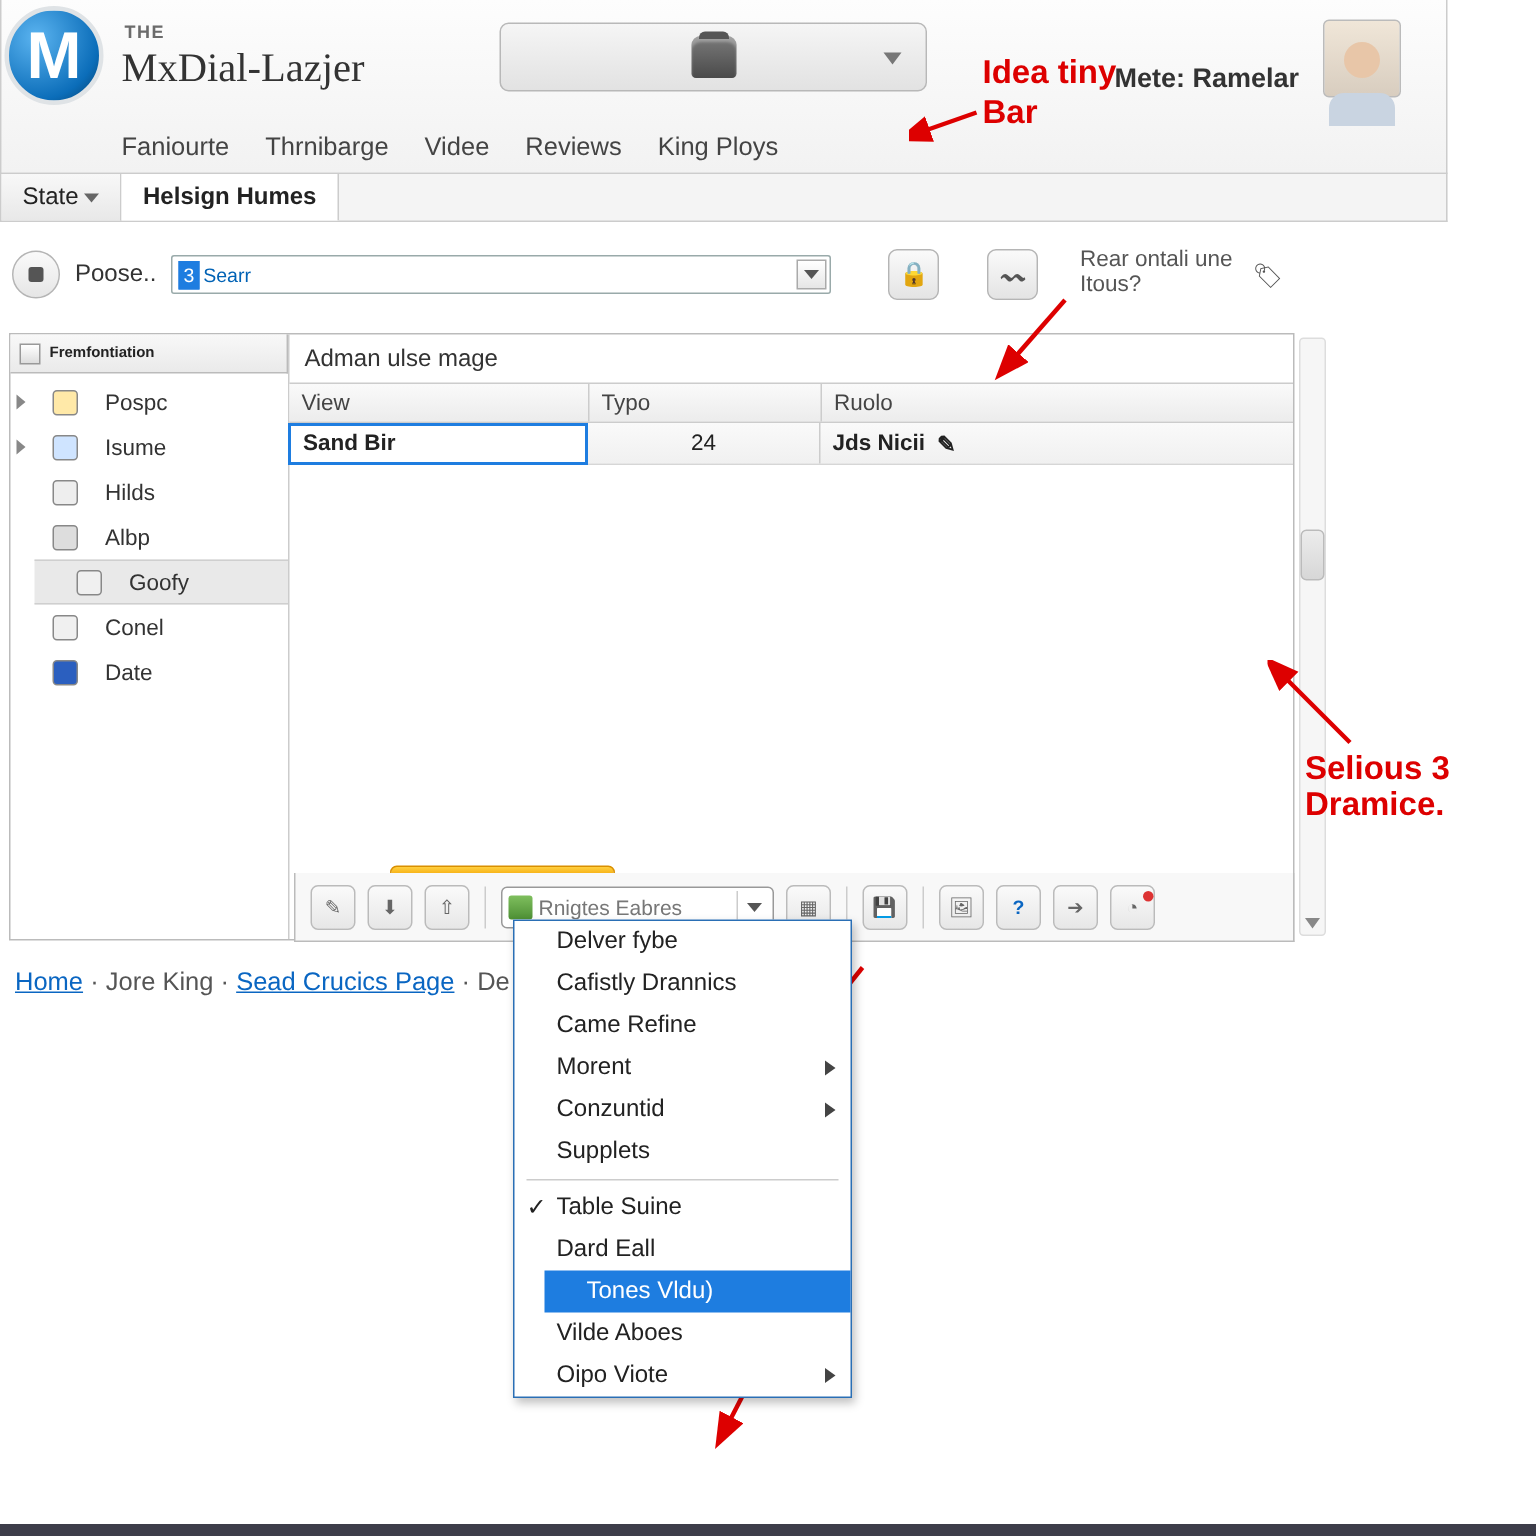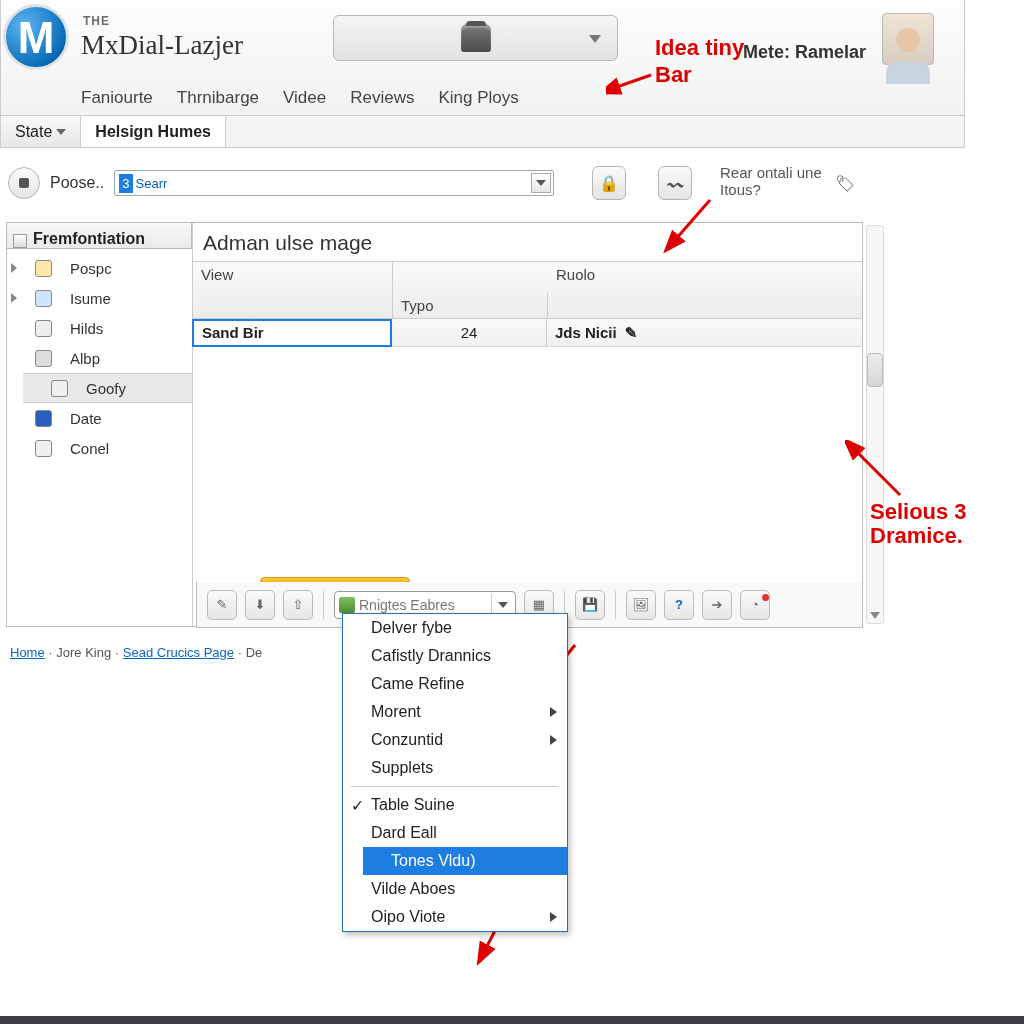--- a/index.html
+++ b/index.html
@@ -32,52 +32,52 @@
   .search-input{ width:440px; height:26px; border:1px solid #9aa; border-radius:2px; position:relative; background:#fff; display:flex; align-items:center; padding:0 4px;}
   .search-input .sel{ border:1px solid #1e7de0; background:#1e7de0; color:#fff; padding:1px 2px; font-size:13px; margin-right:3px;}
   .search-input .plain{ color:#0062b5; font-size:13px;}
   .search-input .dd{ position:absolute; right:2px; top:2px; width:20px; height:20px; border:1px solid #aaa; background:linear-gradient(#fff,#e6e6e6); display:flex;align-items:center;justify-content:center;}
   .search-input .dd::after{content:"";width:0;height:0;border-left:5px solid transparent;border-right:5px solid transparent;border-top:6px solid #555;}
   .icon-btn{ width:34px;height:34px;border:1px solid #b5b5b5;border-radius:6px;background:linear-gradient(#fafafa,#e4e4e4);display:flex;align-items:center;justify-content:center;font-size:16px;color:#555;}
   .right-hint{ position:absolute; left:720px; top:165px; font-size:15px; color:#555; width:110px; line-height:1.1;}
   .tag-icon{ position:absolute; left:835px; top:174px; font-size:16px; color:#555;}
   .panel{ position:absolute; top:222px; left:6px; width:857px; height:405px; border:1px solid #bbb; background:#fff; display:flex;}
   .sidebar{ width:186px; border-right:1px solid #ccc; }
-  .side-head{ border:1px solid #bbb; border-left:none; border-top:none; background:linear-gradient(#f8f8f8,#eaeaea); height:26px; display:flex; align-items:flex-end; padding:0 6px; gap:6px; font-weight:bold; font-size:16px;}
+  .side-head{ border:1px solid #bbb; border-left:none; border-top:none; background:linear-gradient(#f8f8f8,#eaeaea); height:26px; display:flex; align-items:center; padding:0 6px; gap:6px; font-weight:bold; font-size:10px;}
   .side-head .sq{width:14px;height:14px;border:1px solid #999;background:linear-gradient(#fff,#ddd);}
   .side-list{ padding:4px 0;}
   .side-item{ height:30px; display:flex; align-items:center; padding-left:4px; gap:18px; font-size:15px; color:#333;}
   .side-item.sel{ background:#e9e9e9; border:1px solid #cfcfcf; border-left:none; border-right:none;margin-left:16px;}
   .side-item .exp{ width:0;height:0;border-top:5px solid transparent;border-bottom:5px solid transparent;border-left:6px solid #888;}
   .side-item .exp.none{visibility:hidden;}
   .side-item .ico{ width:17px;height:17px;border:1px solid #888;border-radius:3px;display:flex;align-items:center;justify-content:center;font-size:10px;}
   .main-area{ flex:1; position:relative;}
-  .list-title{ padding:8px 6px 6px 10px; font-size:21px; color:#333;}
+  .list-title{ padding:8px 6px 6px 10px; font-size:16px; color:#333;}
   .grid-header{ display:flex; border-top:1px solid #ccc; border-bottom:1px solid #ccc; background:linear-gradient(#fafafa,#ececec);}
   .gh{ padding:4px 8px; font-size:15px; color:#444; border-right:1px solid #ccc;}
-  .gh1{width:200px;} .gh2{width:155px;margin-top:31px;} .gh3{flex:1;border-right:none;}
+  .gh1{width:200px;} .gh2{width:155px;} .gh3{flex:1;border-right:none;}
   .grid-row{ display:flex; border-bottom:1px solid #d6d6d6; background:linear-gradient(#fafafa,#f0f0f0); position:relative; height:28px; align-items:center;}
   .gc{ padding:3px 8px; font-size:15px; border-right:1px solid #ccc; height:100%; display:flex; align-items:center;}
   .gc1{width:200px;font-weight:bold;border:2px solid #1e7de0; height:28px; margin:-1px 0 -1px -1px; background:#fff;}
   .gc2{width:155px;justify-content:center;}
   .gc3{flex:1;border-right:none;font-weight:bold;gap:8px;}
   .scroll-track{position:absolute;right:-22px;top:2px;width:18px;bottom:2px;border:1px solid #ddd;border-radius:3px;background:#f6f6f6;}
   .scroll-thumb{position:absolute;right:-21px;top:130px;width:16px;height:34px;border:1px solid #bbb;border-radius:4px;background:linear-gradient(#ececec,#d7d7d7);}
   .scroll-dn{position:absolute;right:-20px;bottom:4px;width:14px;height:14px;display:flex;align-items:center;justify-content:center;}
   .scroll-dn::after{content:"";width:0;height:0;border-left:5px solid transparent;border-right:5px solid transparent;border-top:7px solid #888;}
   .toolbar{ position:absolute; top:582px; left:196px; width:667px; border:1px solid #bbb; border-top:none; height:46px; background:#f8f8f8; display:flex; align-items:center; padding:0 10px; gap:8px;}
   .progress{ position:absolute; top:577px; left:260px; width:150px; height:9px; border-radius:5px; background:linear-gradient(#ffcf3f,#f2a100); border:1px solid #d98f00;}
   .tb-btn{width:30px;height:30px;border:1px solid #bbb;border-radius:5px;background:linear-gradient(#fafafa,#e7e7e7);display:flex;align-items:center;justify-content:center;color:#666;}
   .tb-sep{width:1px;height:28px;background:#ccc;margin:0 2px;}
   .tb-combo{width:182px;height:28px;border:1px solid #999;border-radius:4px;background:#fff;display:flex;align-items:center;padding:0 4px;gap:4px;position:relative;}
   .tb-combo .ci{width:16px;height:16px;background:linear-gradient(#7fbf5e,#4d8f34);border-radius:2px;}
   .tb-combo .ctext{color:#777;font-size:14px;}
   .tb-combo .cdd{position:absolute;right:2px;top:2px;width:22px;height:22px;border-left:1px solid #ccc;display:flex;align-items:center;justify-content:center;}
   .tb-combo .cdd::after{content:"";width:0;height:0;border-left:5px solid transparent;border-right:5px solid transparent;border-top:6px solid #555;}
-  .crumb{ position:absolute; top:645px; left:10px; font-size:13px; color:#555;}
+  .crumb{ position:absolute; top:645px; left:10px; font-size:17px; color:#555;}
   .crumb a{color:#0a66c2;text-decoration:underline;cursor:pointer;}
   .bar-bottom{position:absolute; top:1016px; left:0; width:1024px; height:8px; background:#3d3d4a;}
   .menu{ position:absolute; top:613px; left:342px; width:226px; border:1px solid #2a6fb5; background:#fff; box-shadow:2px 3px 6px rgba(0,0,0,.25); z-index:10;}
   .menu-item{ height:28px; display:flex; align-items:center; padding:0 12px 0 28px; font-size:16px; color:#222; position:relative;}
   .menu-item.hl{ background:#1e7de0; color:#fff;margin-left:20px;}
   .menu-item.sep{ height:0; border-top:1px solid #ccc; margin:4px 8px; padding:0;}
   .menu-item .sub{ position:absolute; right:10px; width:0;height:0;border-top:5px solid transparent;border-bottom:5px solid transparent;border-left:7px solid #444;}
   .menu-item .chk{ position:absolute; left:8px; font-size:16px; color:#222;}
   .arrow{ position:absolute; pointer-events:none; }
   .ann-side{ position:absolute; color:#d00; font-weight:bold; font-size:22px; left:870px; top:500px; line-height:1.1; pointer-events:none;}
@@ -169,27 +169,27 @@
           <span class="ico" style="background:#ddd"></span>
           <span>Albp</span>
         </div>
       <div class="side-item sel">
           <span class="exp none"></span>
           <span class="ico" style="background:#f0f0f0"></span>
           <span>Goofy</span>
         </div>
       <div class="side-item">
           <span class="exp none"></span>
+          <span class="ico" style="background:#f0f0f0"></span>
+          <span>Conel</span>
+        </div>
+      <div class="side-item">
+          <span class="exp none"></span>
           <span class="ico" style="background:#2b5fbf;color:#fff"></span>
           <span>Date</span>
-        </div>
-      <div class="side-item">
-          <span class="exp none"></span>
-          <span class="ico" style="background:#f0f0f0"></span>
-          <span>Conel</span>
         </div>
     </div>
   </div>
   <div class="main-area">
     <div class="list-title">Adman ulse mage</div>
     <div class="grid-header">
       <div class="gh gh1">View</div>
       <div class="gh gh2">Typo</div>
       <div class="gh gh3">Ruolo</div>
     </div>

